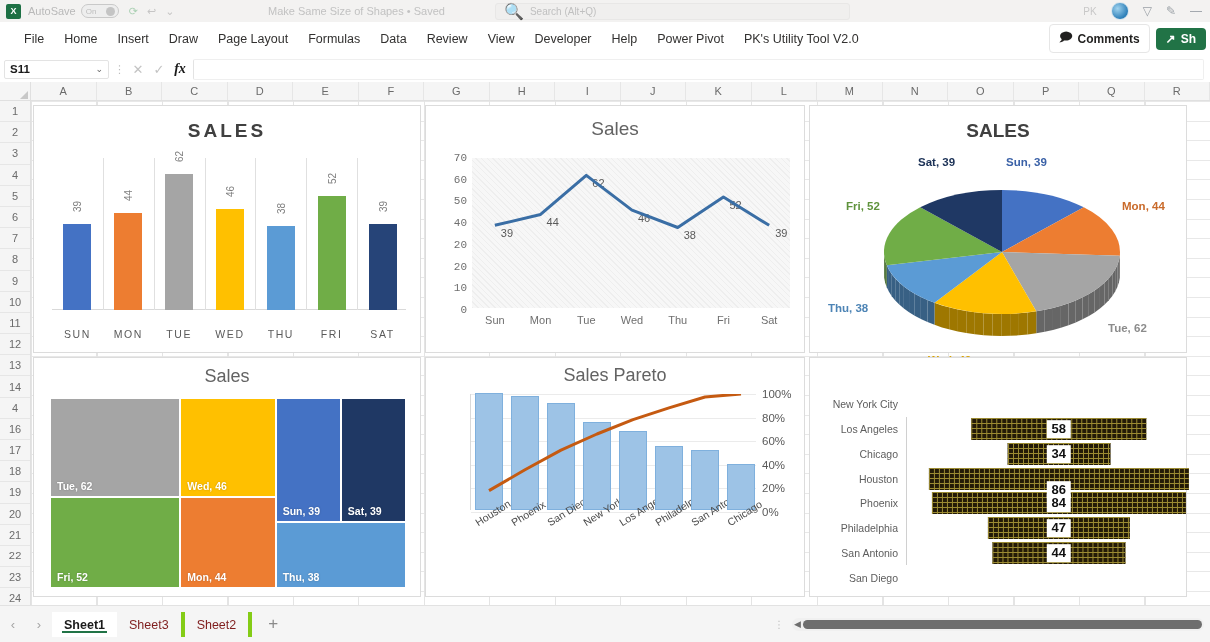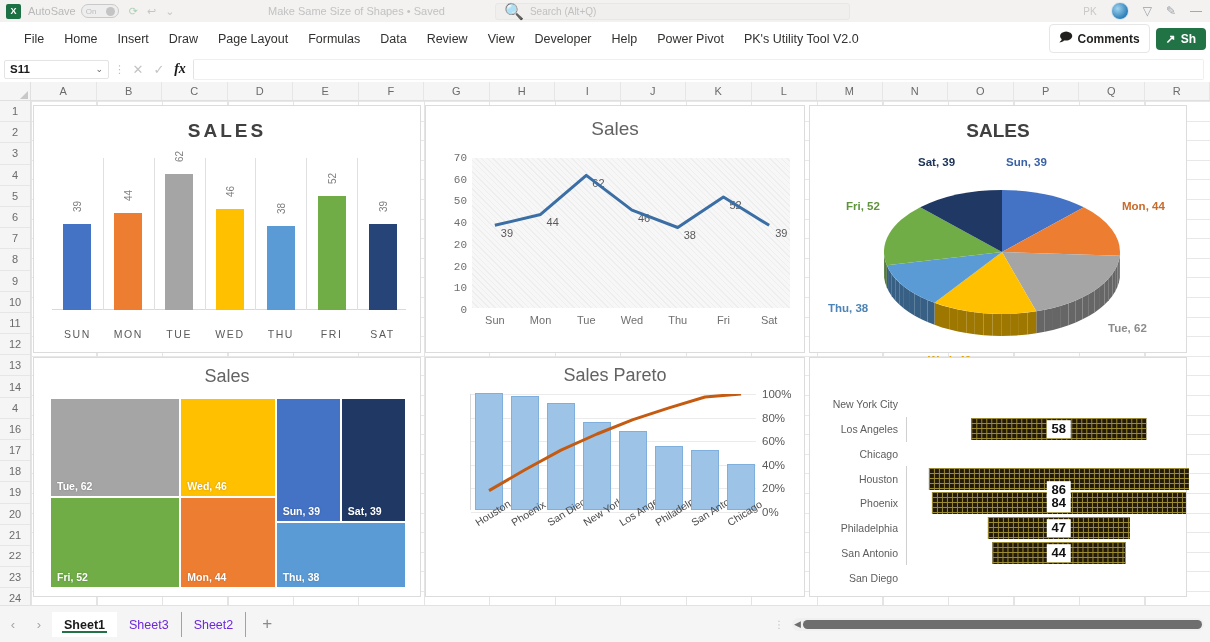--- a/index.html
+++ b/index.html
@@ -210,22 +210,22 @@
 
   
   .tabbar{
     height:37px;background:#f5f5f5;display:flex;align-items:center;
     border-top:1px solid #e2e2e2;box-sizing:border-box;position:relative;
   }
   .navarrow{
     width:26px;text-align:center;color:#a5a5a5;font-size:13px;
   }
   .stab{
-    font-size:12.5px;color:#6d28d9;padding:6px 12px 5px;position:relative;
-    border-right:1px solid #84cc16;
+    font-size:12.5px;color:#7f1d1d;padding:6px 12px 5px;position:relative;
+    border-right:4px solid #84cc16;
   }
   .stab.active{
     background:#fff;color:#1a1a1a;font-weight:bold;border-right:none;
   }
   .stab.active:after{
     content:"";position:absolute;left:10px;right:10px;bottom:4px;height:2px;background:#217346;
   }
   .addsheet{font-size:17px;color:#8a8a8a;padding:0 16px;}
   .tab-right{position:absolute;right:6px;display:flex;align-items:center;gap:8px;width:430px;}
   .hs-dots{color:#c0c0c0;font-size:10px;line-height:7px;}
@@ -549,20 +549,24 @@
             </div>
             <div class="city-row" style="top: 12.5%; height: 12.5%;">
               <div class="city-name">Los Angeles</div>
               <div class="city-track">
                 <div class="city-bar" style="width: 64.7442%; left: 56%;"></div>
                 <div class="city-val" style="left: 56%;">58</div>
               </div>
             </div>
             <div class="city-row" style="top: 25%; height: 12.5%;">
               <div class="city-name">Chicago</div>
+              <div class="city-track">
+                <div class="city-bar" style="width: 37.9535%; left: 56%;"></div>
+                <div class="city-val" style="left: 56%;">34</div>
+              </div>
             </div>
             <div class="city-row" style="top: 37.5%; height: 12.5%;">
               <div class="city-name">Houston</div>
               <div class="city-track">
                 <div class="city-bar" style="width: 96%; left: 56%;"></div>
                 <div class="city-val" style="left: 56%; margin-top: 11px;">86</div>
               </div>
             </div>
             <div class="city-row" style="top: 50%; height: 12.5%;">
               <div class="city-name">Phoenix</div>

